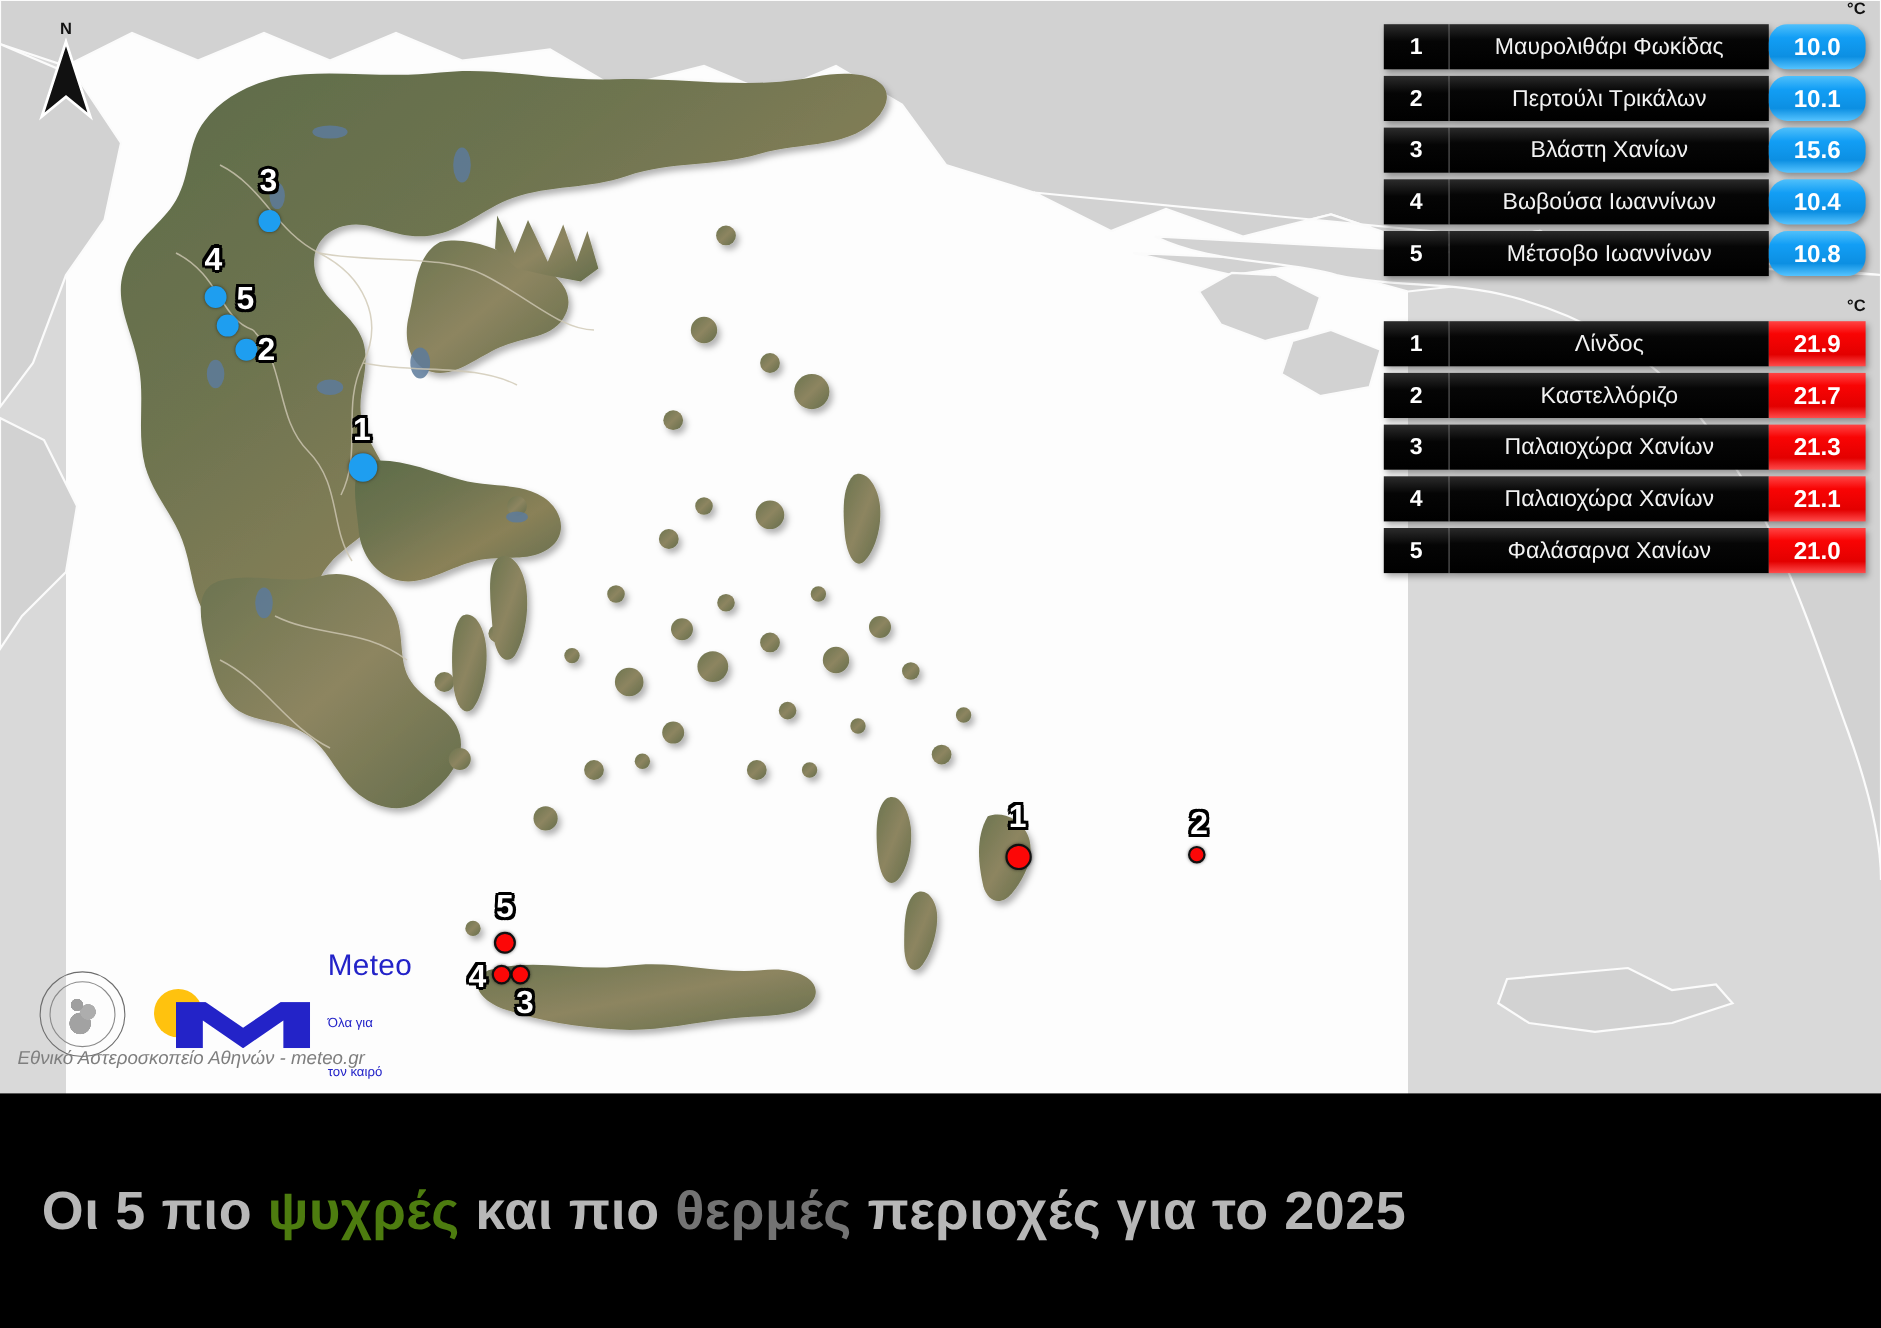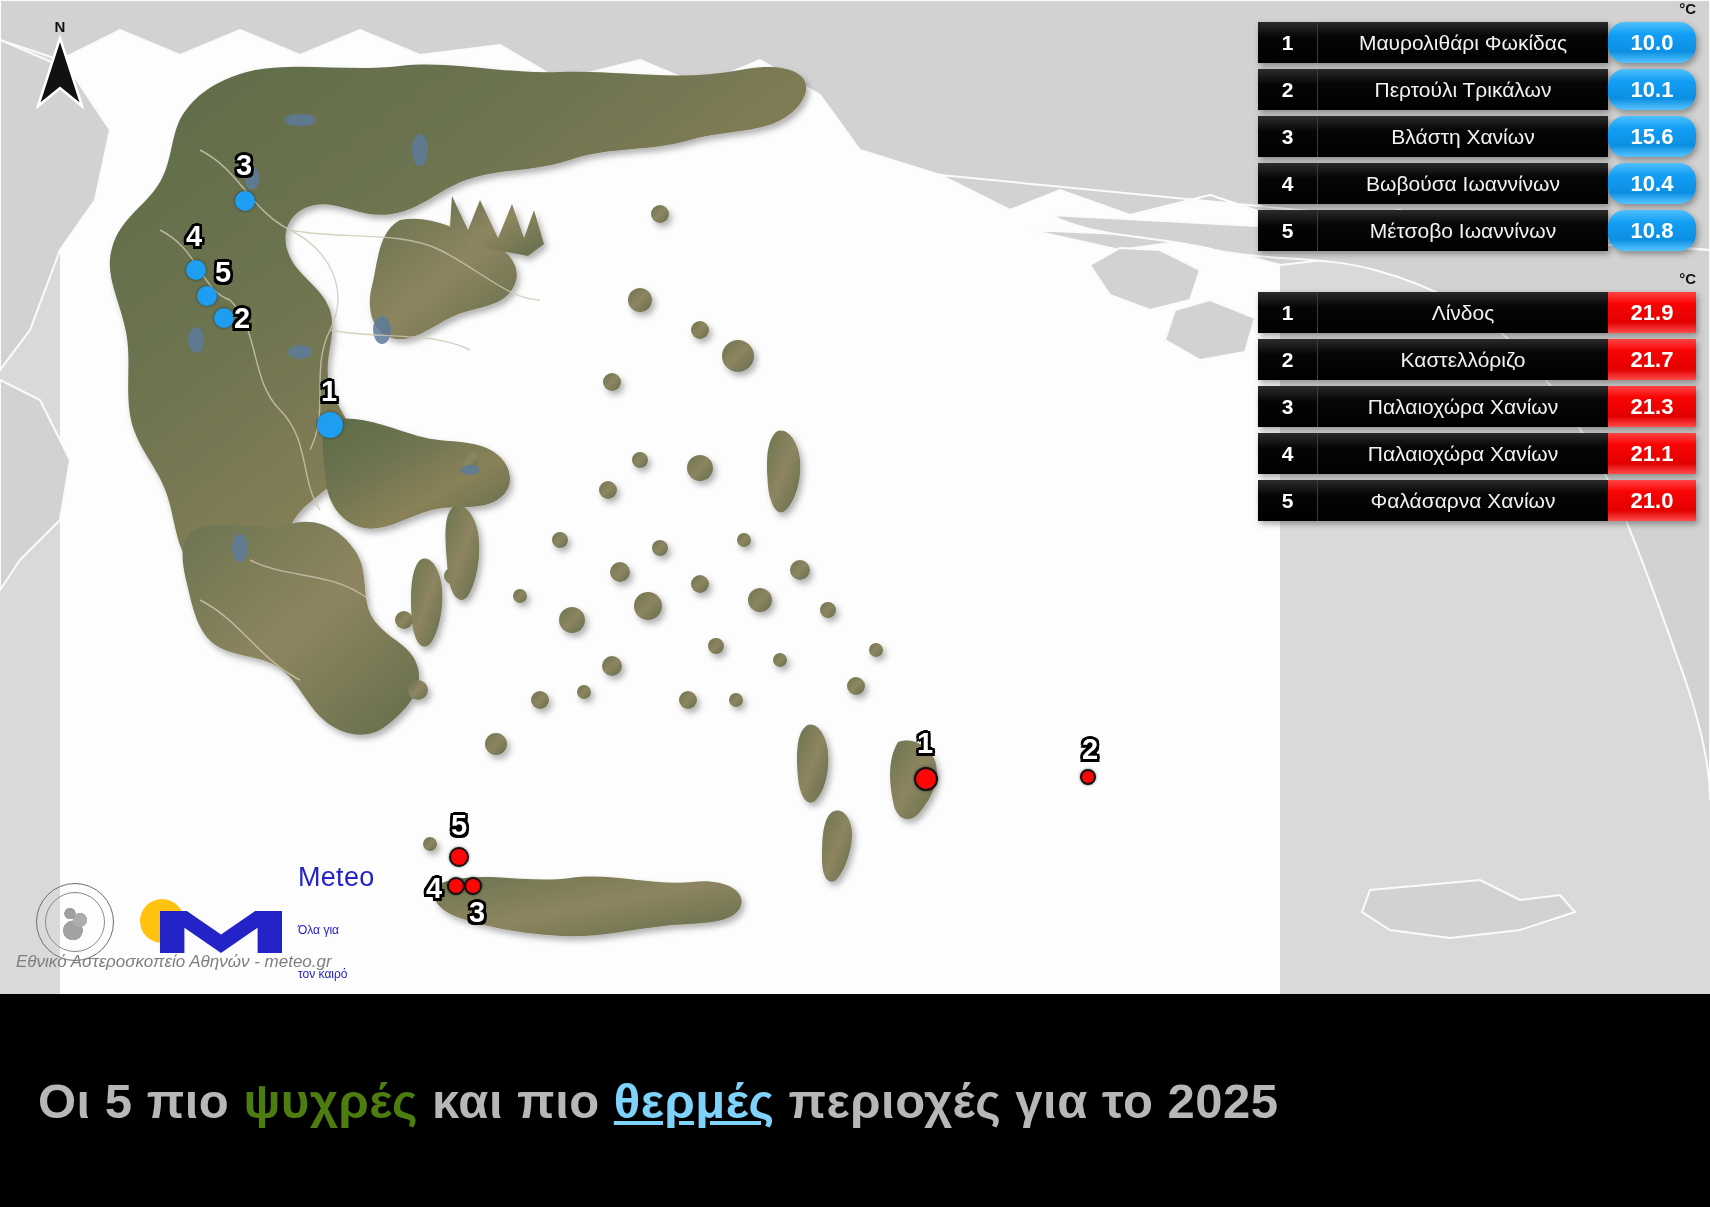--- a/index.html
+++ b/index.html
@@ -135,21 +135,21 @@
     position: absolute; left: 0; bottom: 0; width: 1710px; height: 213px;
     background: #000;
     display: flex; align-items: center;
   }
   .caption .txt {
     margin-left: 38px;
     font-size: 49px; font-weight: bold; color: #b7b7b7;
     letter-spacing: .5px; white-space: nowrap;
   }
   .caption .cold-w { color: #4d7c0f; }
-  .caption .warm-w { color: #7dd3fc; text-decoration: underline; }
+  .caption .warm-w { color: #737373; }
 </style>
 </head>
 <body>
 
 <div id="stage">
 
   <div class="map-bg"></div>
   <div class="sea"></div>
 
   <svg class="geo" viewBox="0 0 1710 1000" preserveAspectRatio="none">

